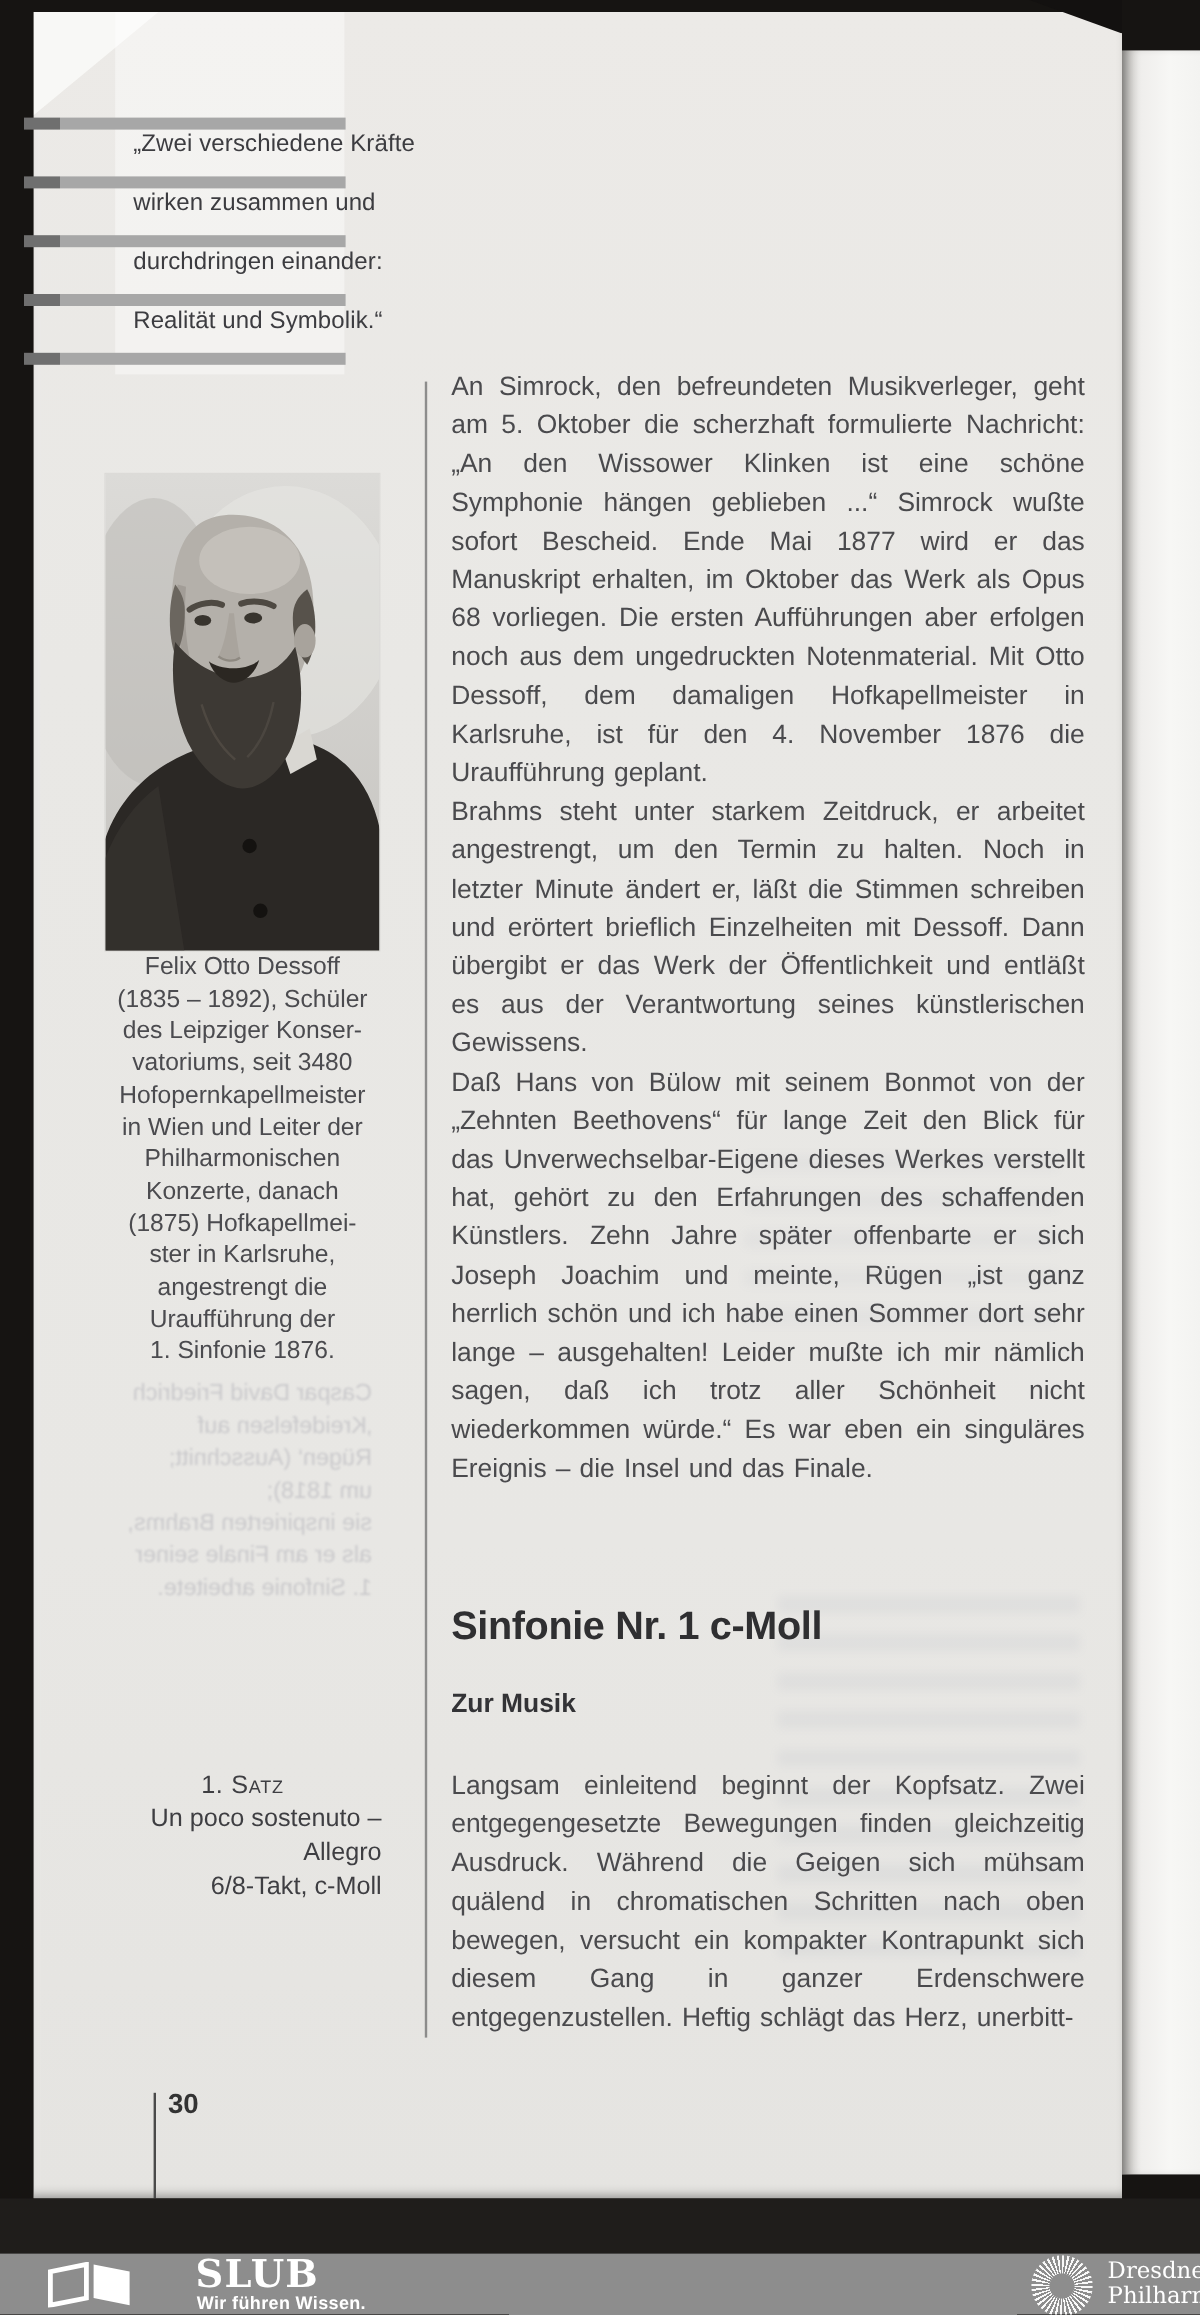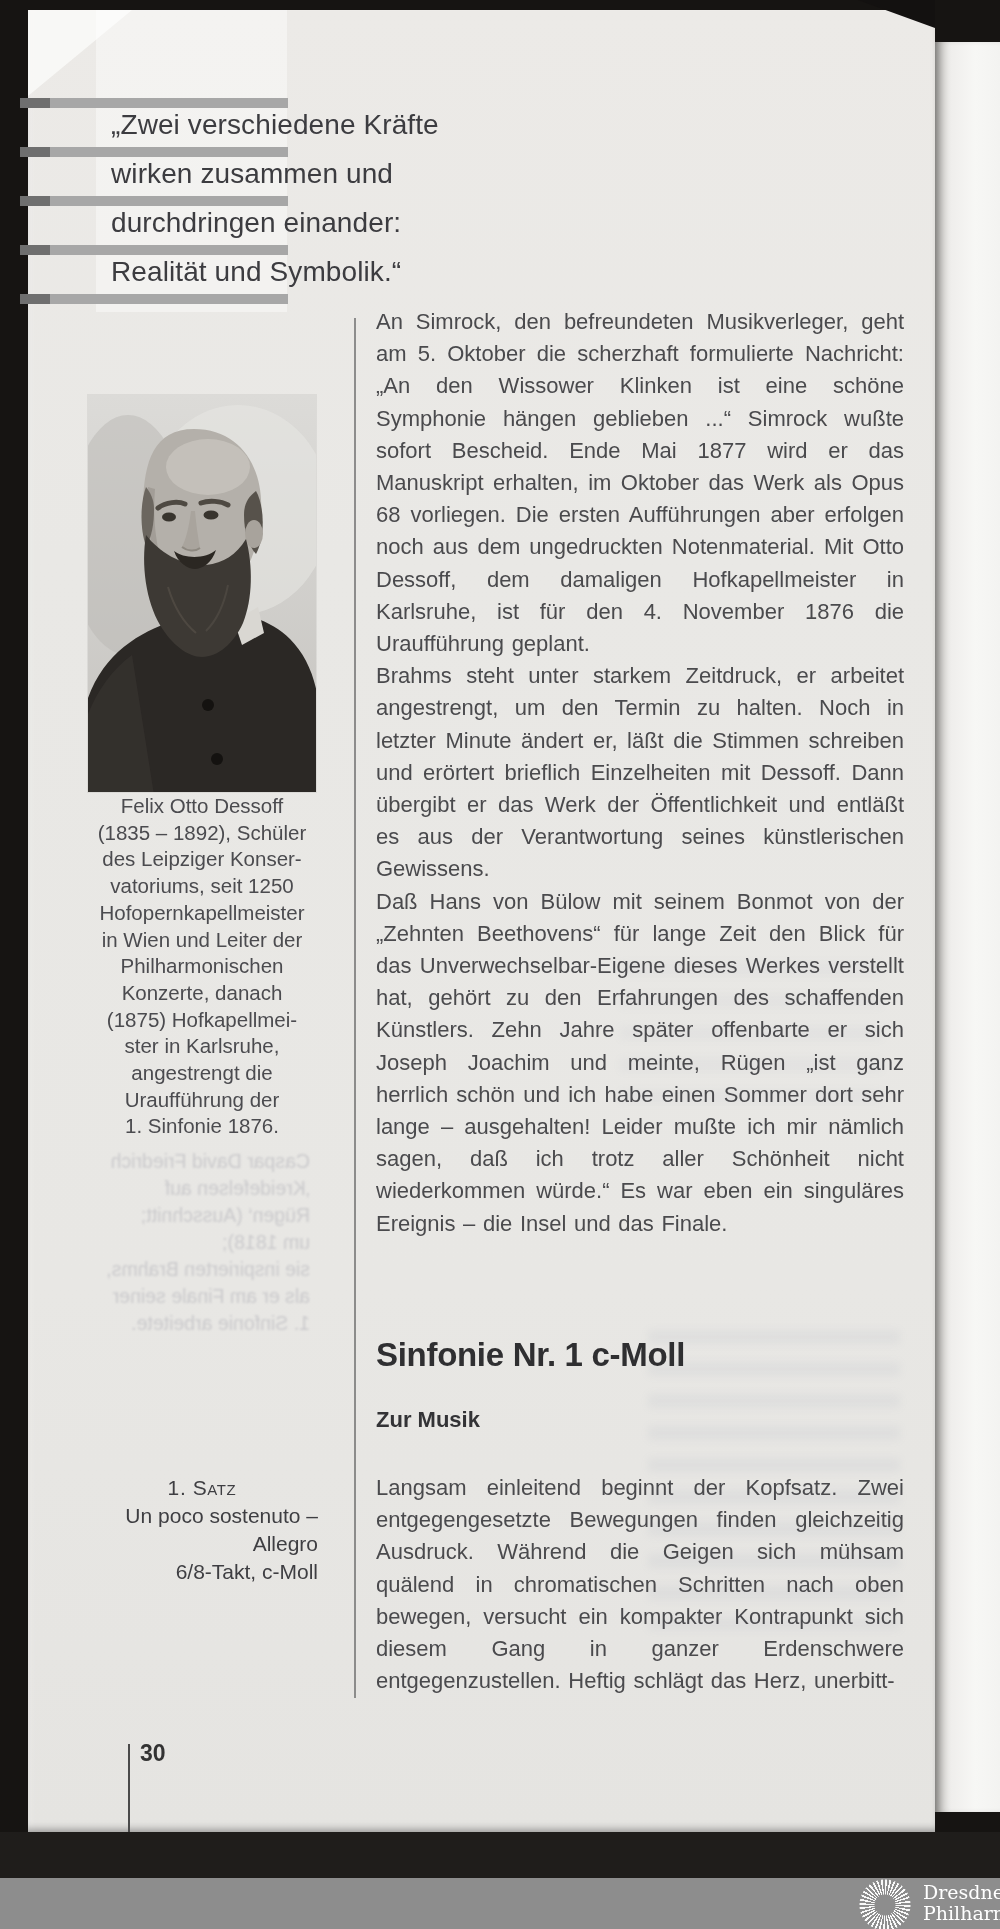--- a/index.html
+++ b/index.html
@@ -16,21 +16,21 @@
   .next-page{left:935px;top:42px;width:65px;height:1770px;
         background:linear-gradient(90deg,#c9c7c3 0px,#efeeec 16px,#f7f7f5 40px,#f3f3f1 100%);
         box-shadow:inset 9px 0 10px -6px rgba(0,0,0,.45);}
   .tr-wedge{left:858px;top:0;width:77px;height:28px;background:#131110;
         clip-path:polygon(0 0,100% 0,100% 100%);}
 
   
   .quote-band{left:96px;top:10px;width:191px;height:302px;background:rgba(255,255,255,.42);}
   .qbar{left:20px;width:268px;height:10px;
         background:linear-gradient(90deg,#6f6f6f 0 30px,#a7a7a7 30px 100%);}
-  .qline{left:111px;width:230px;font-size:28px;color:#3c3c40;letter-spacing:.1px;white-space:nowrap;}
+  .qline{left:111px;width:230px;font-size:20px;color:#3c3c40;letter-spacing:.1px;white-space:nowrap;}
 
   
   .portrait{left:88px;top:395px;width:228px;height:397px;outline:1px solid rgba(0,0,0,.06);}
 
   
   .caption{left:86px;top:793px;width:232px;text-align:center;font-size:20.5px;
            line-height:26.7px;color:#4b4b4f;}
   .ghost{left:95px;top:1148px;width:215px;text-align:left;font-size:19.5px;line-height:27px;
          color:#8f8f9c;transform:scaleX(-1);filter:blur(1px);opacity:.33;}
   .movement{left:86px;top:1474px;width:232px;text-align:right;font-size:21px;
@@ -129,21 +129,21 @@
     <path d="M58,140 C53,170 58,206 72,230 C84,250 100,262 114,262 C130,262 146,248 155,228 C165,204 165,170 158,144 C148,160 136,168 118,170 C96,172 72,158 58,140 Z" fill="#3d3934"></path>
     <path d="M86,156 C96,164 118,164 128,155 C124,168 114,174 107,174 C100,174 90,168 86,156 Z" fill="#2b2722"></path>
     <path d="M80,192 C86,212 96,228 108,238" stroke="#5a544b" stroke-width="2" opacity=".6" fill="none"></path>
     <path d="M140,190 C136,210 128,226 118,236" stroke="#5a544b" stroke-width="2" opacity=".5" fill="none"></path>
   </svg>
 
   <div class="abs caption">
       <div>Felix Otto Dessoff</div>
       <div>(1835 – 1892), Schüler</div>
       <div>des Leipziger Konser-</div>
-      <div>vatoriums, seit 1250</div>
+      <div>vatoriums, seit 3480</div>
       <div>Hofopernkapellmeister</div>
       <div>in Wien und Leiter der</div>
       <div>Philharmonischen</div>
       <div>Konzerte, danach</div>
       <div>(1875) Hofkapellmei-</div>
       <div>ster in Karlsruhe,</div>
       <div>angestrengt die</div>
       <div>Uraufführung der</div>
       <div>1. Sinfonie 1876.</div>
     </div>
@@ -180,20 +180,28 @@
   <div class="abs p4">
     <p class="bodytext">Langsam einleitend beginnt der Kopfsatz. Zwei entgegengesetzte Bewegungen finden gleichzeitig Ausdruck. Während die Geigen sich mühsam quälend in chromatischen Schritten nach oben bewegen, versucht ein kompakter Kontrapunkt sich diesem Gang in ganzer Erdenschwere entgegenzustellen. Heftig schlägt das Herz, unerbitt-</p>
   </div>
 
   <div class="abs pn-rule"></div>
   <div class="abs pagenum">30</div>
 
   <div class="abs black-strip"></div>
   <div class="abs footer-bar"></div>
 
+  <div class="abs slub-logo">
+    <svg class="slub-icon" width="74" height="38" viewBox="0 0 74 38">
+      <path d="M40 2 L70 8 L70 36 L40 30 Z" fill="#ffffff"></path>
+      <path d="M34 2 L4 8 L4 36 L34 30 Z" fill="none" stroke="#ffffff" stroke-width="4"></path>
+    </svg>
+    <div class="slub-word">SLUB</div>
+    <div class="slub-tag">Wir führen Wissen.</div>
+  </div>
 
   <div class="abs phil-logo">
     <div class="starburst"></div>
     <div class="phil-name">
       <div>Dresdner</div>
       <div>Philharmonie</div>
     </div>
   </div>
 
 </div>

